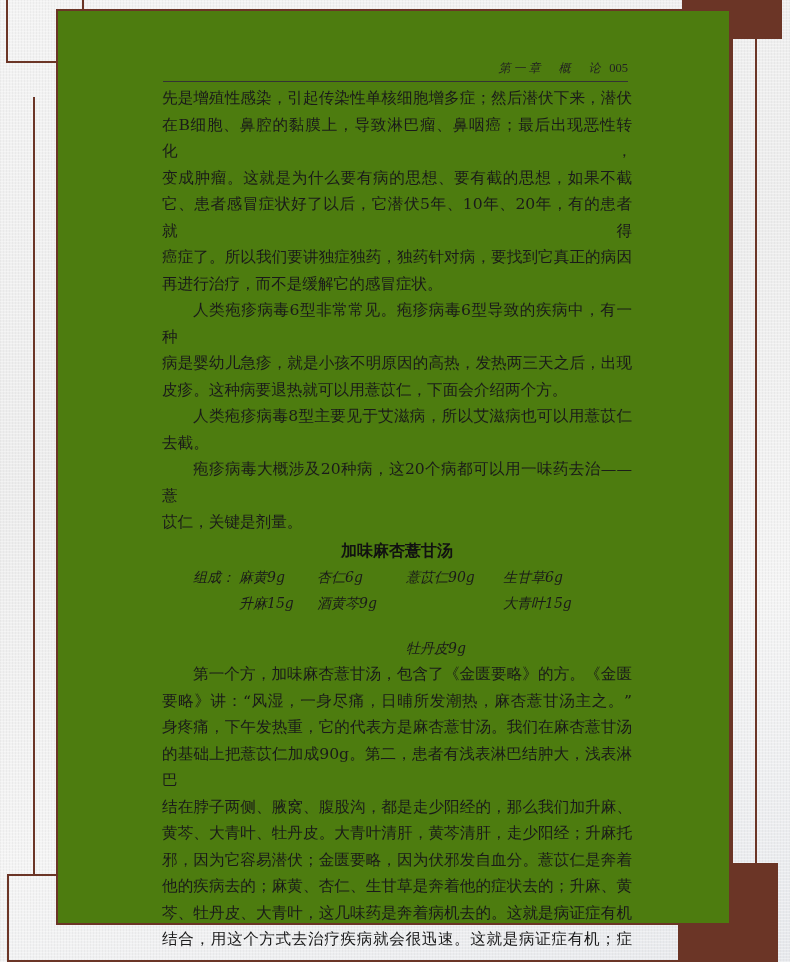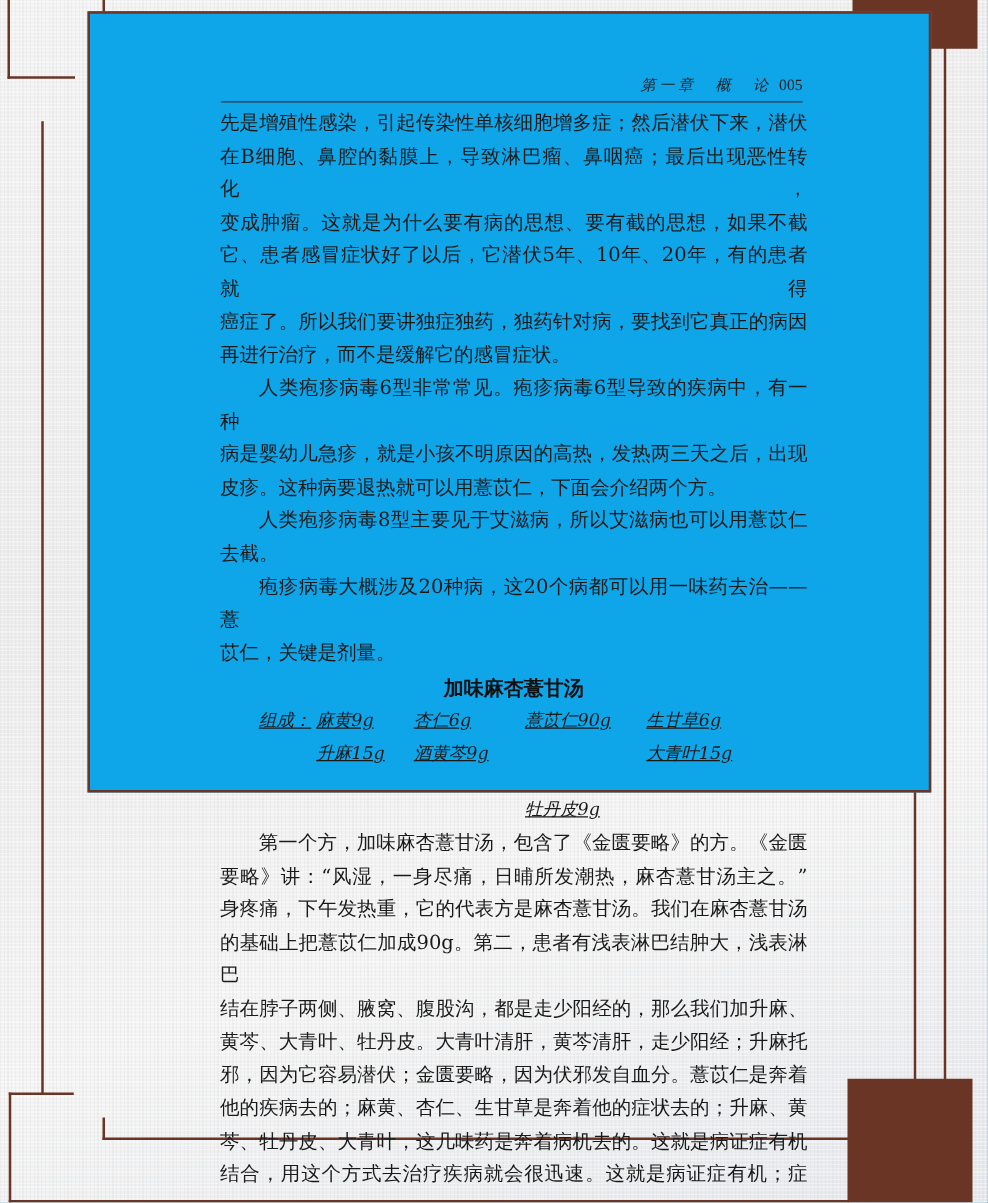--- a/index.html
+++ b/index.html
@@ -10,22 +10,22 @@
       repeating-linear-gradient(0deg, rgba(255,255,255,0.35) 0 1px, transparent 1px 3px),
       repeating-linear-gradient(90deg, rgba(210,210,210,0.25) 0 1px, transparent 1px 3px),
       linear-gradient(160deg, #f3f3f3 0%, #ececec 40%, #f4f4f4 70%, #e6e8ec 100%);
     font-family:"DejaVu Serif", "Liberation Serif", serif;
   }
   .brown { background: var(--frame-color, #6b3526); position:absolute; }
   .line-h { position:absolute; height:2px; background:#6b3526; }
   .line-v { position:absolute; width:2px; background:#6b3526; }
 
   .page {
-    position:absolute; left:70px; top:9px; width:675px; height:625px;
-    background:#0ea5e9; border:2px solid #6b3526; box-sizing:border-box;
+    position:absolute; left:56px; top:9px; width:675px; height:916px;
+    background:#4d7c0f; border:2px solid #6b3526; box-sizing:border-box;
     z-index:5;
   }
   .running-head {
     position:absolute; left:105px; right:101px; top:48px; height:22px;
     border-bottom:1px solid #333;
     text-align:right; font-size:12px; color:#222; line-height:18px;
   }
   .running-head .chap { letter-spacing:3px; font-style:italic; }
   .running-head .pg { font-family:"Liberation Serif", serif; font-size:12.5px; margin-left:2px; }
 
@@ -38,21 +38,21 @@
   .body-text p.indent { text-indent:31px; }
   .title {
     text-align:center !important; text-align-last:center !important;
     font-family:"DejaVu Sans", "Liberation Sans", sans-serif;
     font-size:16px; font-weight:bold; color:#111; margin:2px 0 0 0 !important;
   }
   .recipe-row {
     display:flex; font-size:14px; line-height:26px; color:#1a1a1a;
     font-style:italic;
   }
-  .recipe-row span { display:inline-block;text-decoration:underline; }
+  .recipe-row span { display:inline-block; }
 </style>
 </head>
 <body style="--frame-color: #6b3526;">
 
 <div class="line-v" style="left:82px; top:0; height:10px;"></div>
 <div class="line-v" style="left:6px; top:0; height:63px;"></div>
 <div class="line-h" style="left:6px; top:61px; width:54px;"></div>
 
 <div class="line-v" style="left:33px; top:97px; height:778px;"></div>
 

